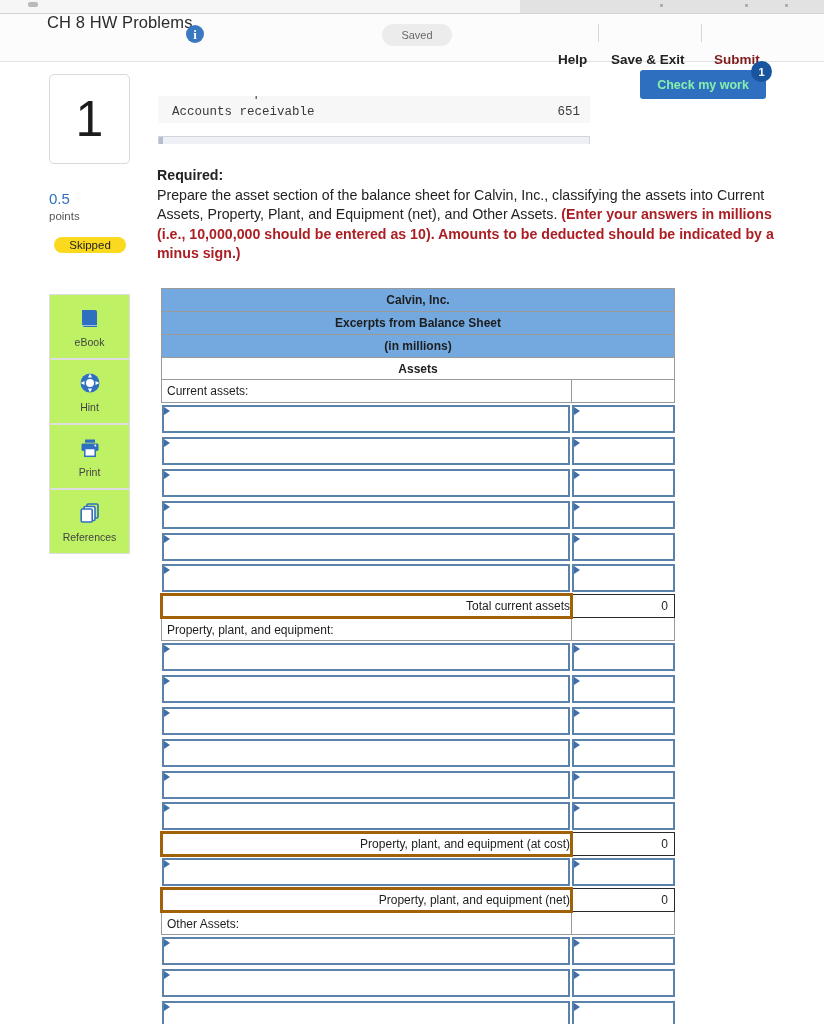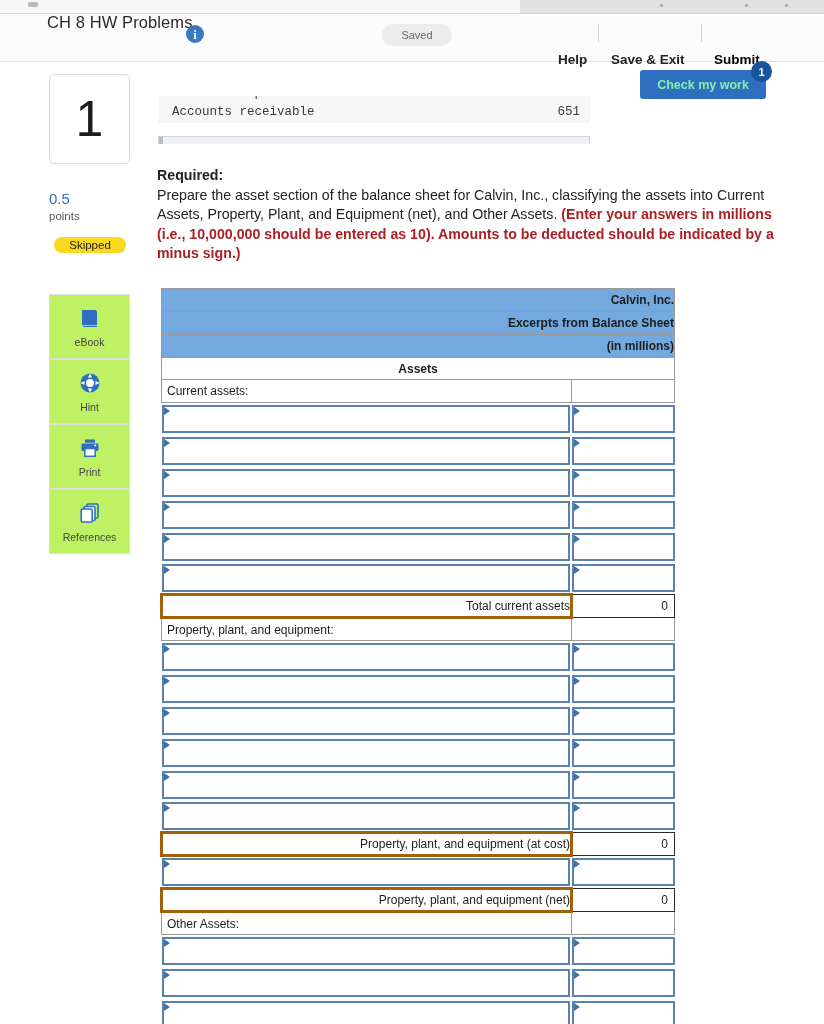--- a/index.html
+++ b/index.html
@@ -67,21 +67,21 @@
     font-size: 11px;
     display: flex; align-items: center; justify-content: center;
   }
   .hdr-link {
     position: absolute; top: 27px;
     font-size: 13.5px; font-weight: bold; color: #222222;
     white-space: nowrap; cursor: pointer; margin-top: 25px;
   }
   .hdr-help   { left: 558px; }
   .hdr-save   { left: 611px; }
-  .hdr-submit { left: 714px; color: #000000; }
+  .hdr-submit { left: 714px; color: #7f1d1d; }
   .hdr-sep {
     position: absolute; top: 24px;
     width: 1px; height: 18px; background: #d6d6d6;
   }
   .sep1 { left: 598px; }
   .sep2 { left: 701px; }
 
   
   .check-btn {
     position: absolute; left: 640px; top: 70px;
@@ -186,21 +186,21 @@
     width: 515px;
     border-collapse: collapse;
     font-size: 12px; color: #1d1d1d;
   }
   .sheet td { padding: 0; vertical-align: middle; }
   .lbl-col { width: 410px; }
   .val-col { width: 105px; }
 
   .hdr-blue {
     background: #74a9e0;
-    text-align: right; font-weight: bold; font-size: 12px;
+    text-align: center; font-weight: bold; font-size: 12px;
     height: 23px;
     border: 1px solid #9a9a9a;
   }
   .hdr-assets {
     background: #ffffff;
     text-align: center; font-weight: bold; font-size: 12px;
     height: 22px;
     border: 1px solid #9a9a9a;
   }
   .sec-label {

